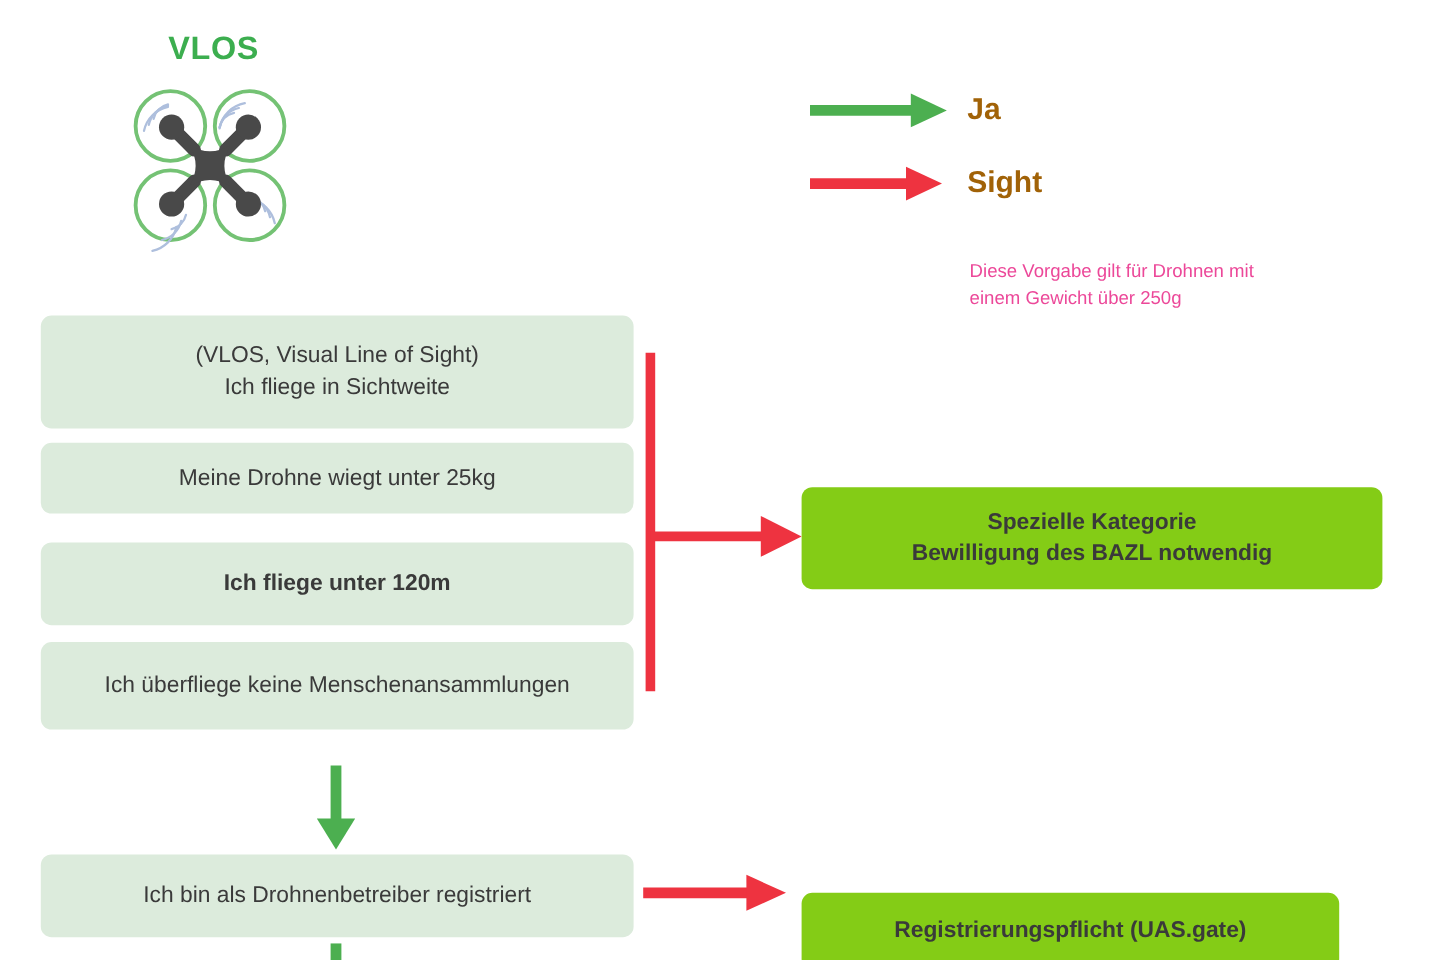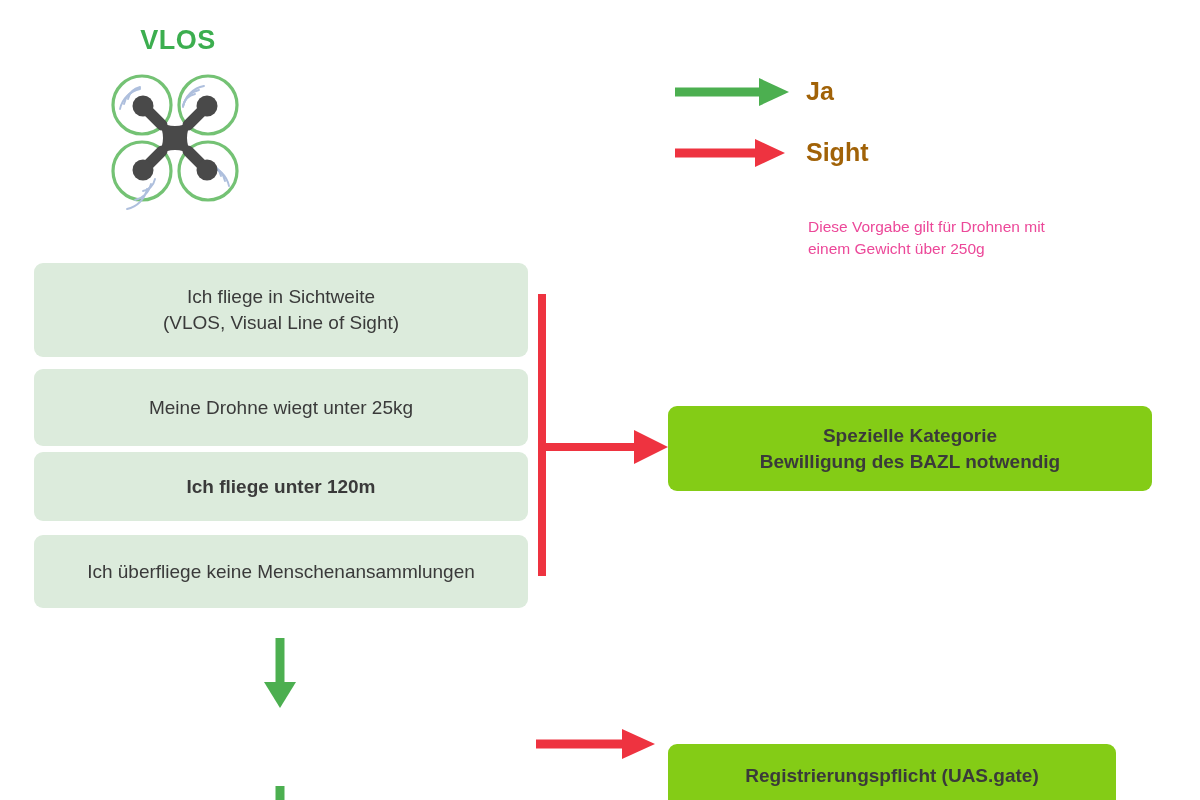--- a/index.html
+++ b/index.html
@@ -49,21 +49,21 @@
     box-sizing: border-box;
     padding: 4px 10px;
     font-size: 19px;
     line-height: 1.35;
     color: #3a3a3a;
   }
   .node.green  { background: #dcebdc; }
   .node.yellow { background: #84cc16; font-weight: bold; }
 
   #box-vlos        { left: 34px;  top: 263px; width: 494px; height: 94px; }
-  #box-weight      { left: 34px;  top: 369px; width: 494px; height: 77px; }
+  #box-weight      { left: 34px;  top: 369px; width: 494px; height: 59px; }
   #box-altitude    { left: 34px;  top: 452px; width: 494px; height: 69px; font-weight: bold; }
   #box-crowds      { left: 34px;  top: 535px; width: 494px; height: 73px; }
   #box-registered  { left: 34px;  top: 712px; width: 494px; height: 69px; }
 
   #box-special-category { left: 668px; top: 406px; width: 484px; height: 85px; }
   #box-registration     { left: 668px; top: 713px; width: 448px; height: 64px; margin-top: 31px; }
 
   
   .legend-text {
     font-size: 25px;
@@ -162,22 +162,22 @@
   <div class="abs" id="connector-nein-group">
     <svg viewBox="0 0 160 290" width="160" height="290" aria-hidden="true">
       <line x1="14" y1="4" x2="14" y2="286" stroke="#ee3340" stroke-width="8"></line>
       <line x1="14" y1="157" x2="112" y2="157" stroke="#ee3340" stroke-width="8"></line>
       <path d="M106 140 L140 157 L106 174 Z" fill="#ee3340"></path>
     </svg>
   </div>
 
   <div class="abs node green" id="box-vlos">
     <div>
+      <div>(VLOS, Visual Line of Sight)</div>
       <div>Ich fliege in Sichtweite</div>
-      <div>(VLOS, Visual Line of Sight)</div>
     </div>
   </div>
 
   <div class="abs node green" id="box-weight">
     <div>Meine Drohne wiegt unter 25kg</div>
   </div>
 
   <div class="abs node green" id="box-altitude">
     <div>Ich fliege unter 120m</div>
   </div>
@@ -193,20 +193,23 @@
     </div>
   </div>
 
   <div class="abs" id="arrow-down-green">
     <svg viewBox="0 0 48 74" width="48" height="74" aria-hidden="true">
       <line x1="24" y1="2" x2="24" y2="50" stroke="#4caf50" stroke-width="9"></line>
       <path d="M8 46 L24 72 L40 46 Z" fill="#4caf50"></path>
     </svg>
   </div>
 
+  <div class="abs node green" id="box-registered">
+    <div>Ich bin als Drohnenbetreiber registriert</div>
+  </div>
 
   <div class="abs" id="arrow-nein-register">
     <svg viewBox="0 0 124 36" width="124" height="36" aria-hidden="true">
       <line x1="2" y1="18" x2="94" y2="18" stroke="#ee3340" stroke-width="9"></line>
       <path d="M88 3 L121 18 L88 33 Z" fill="#ee3340"></path>
     </svg>
   </div>
 
   <div class="abs node yellow" id="box-registration">
     <div>Registrierungspflicht (UAS.gate)</div>

